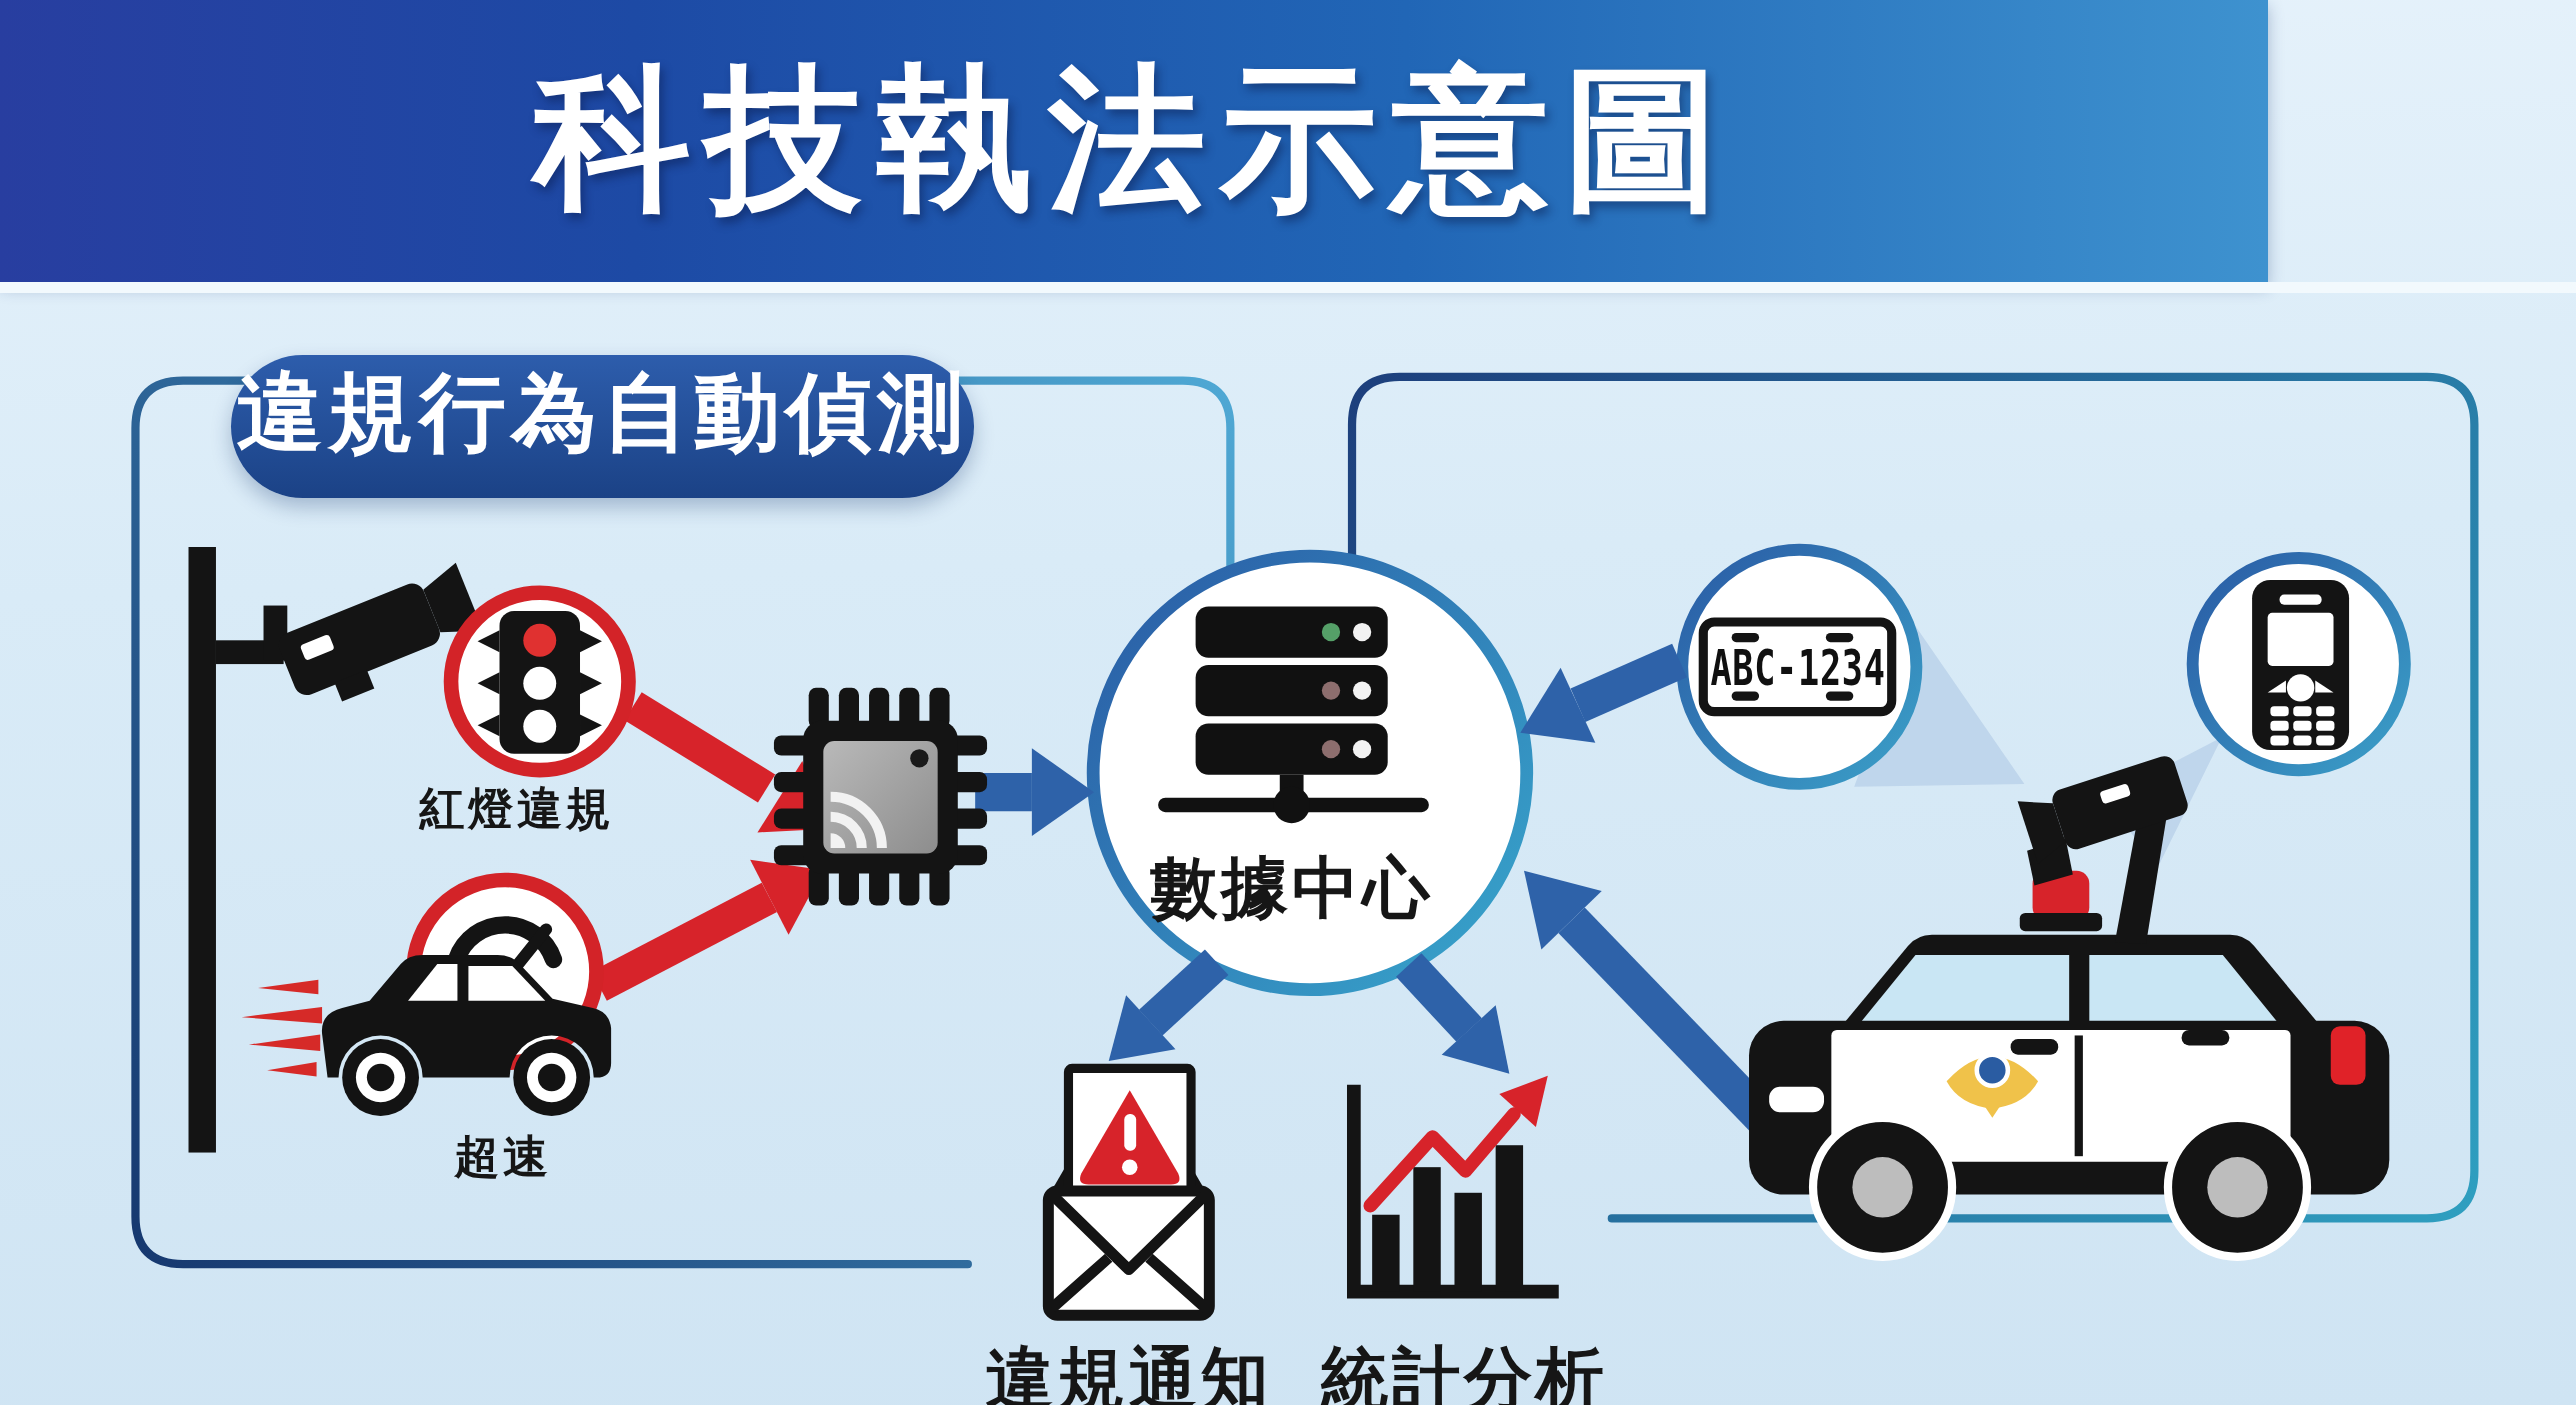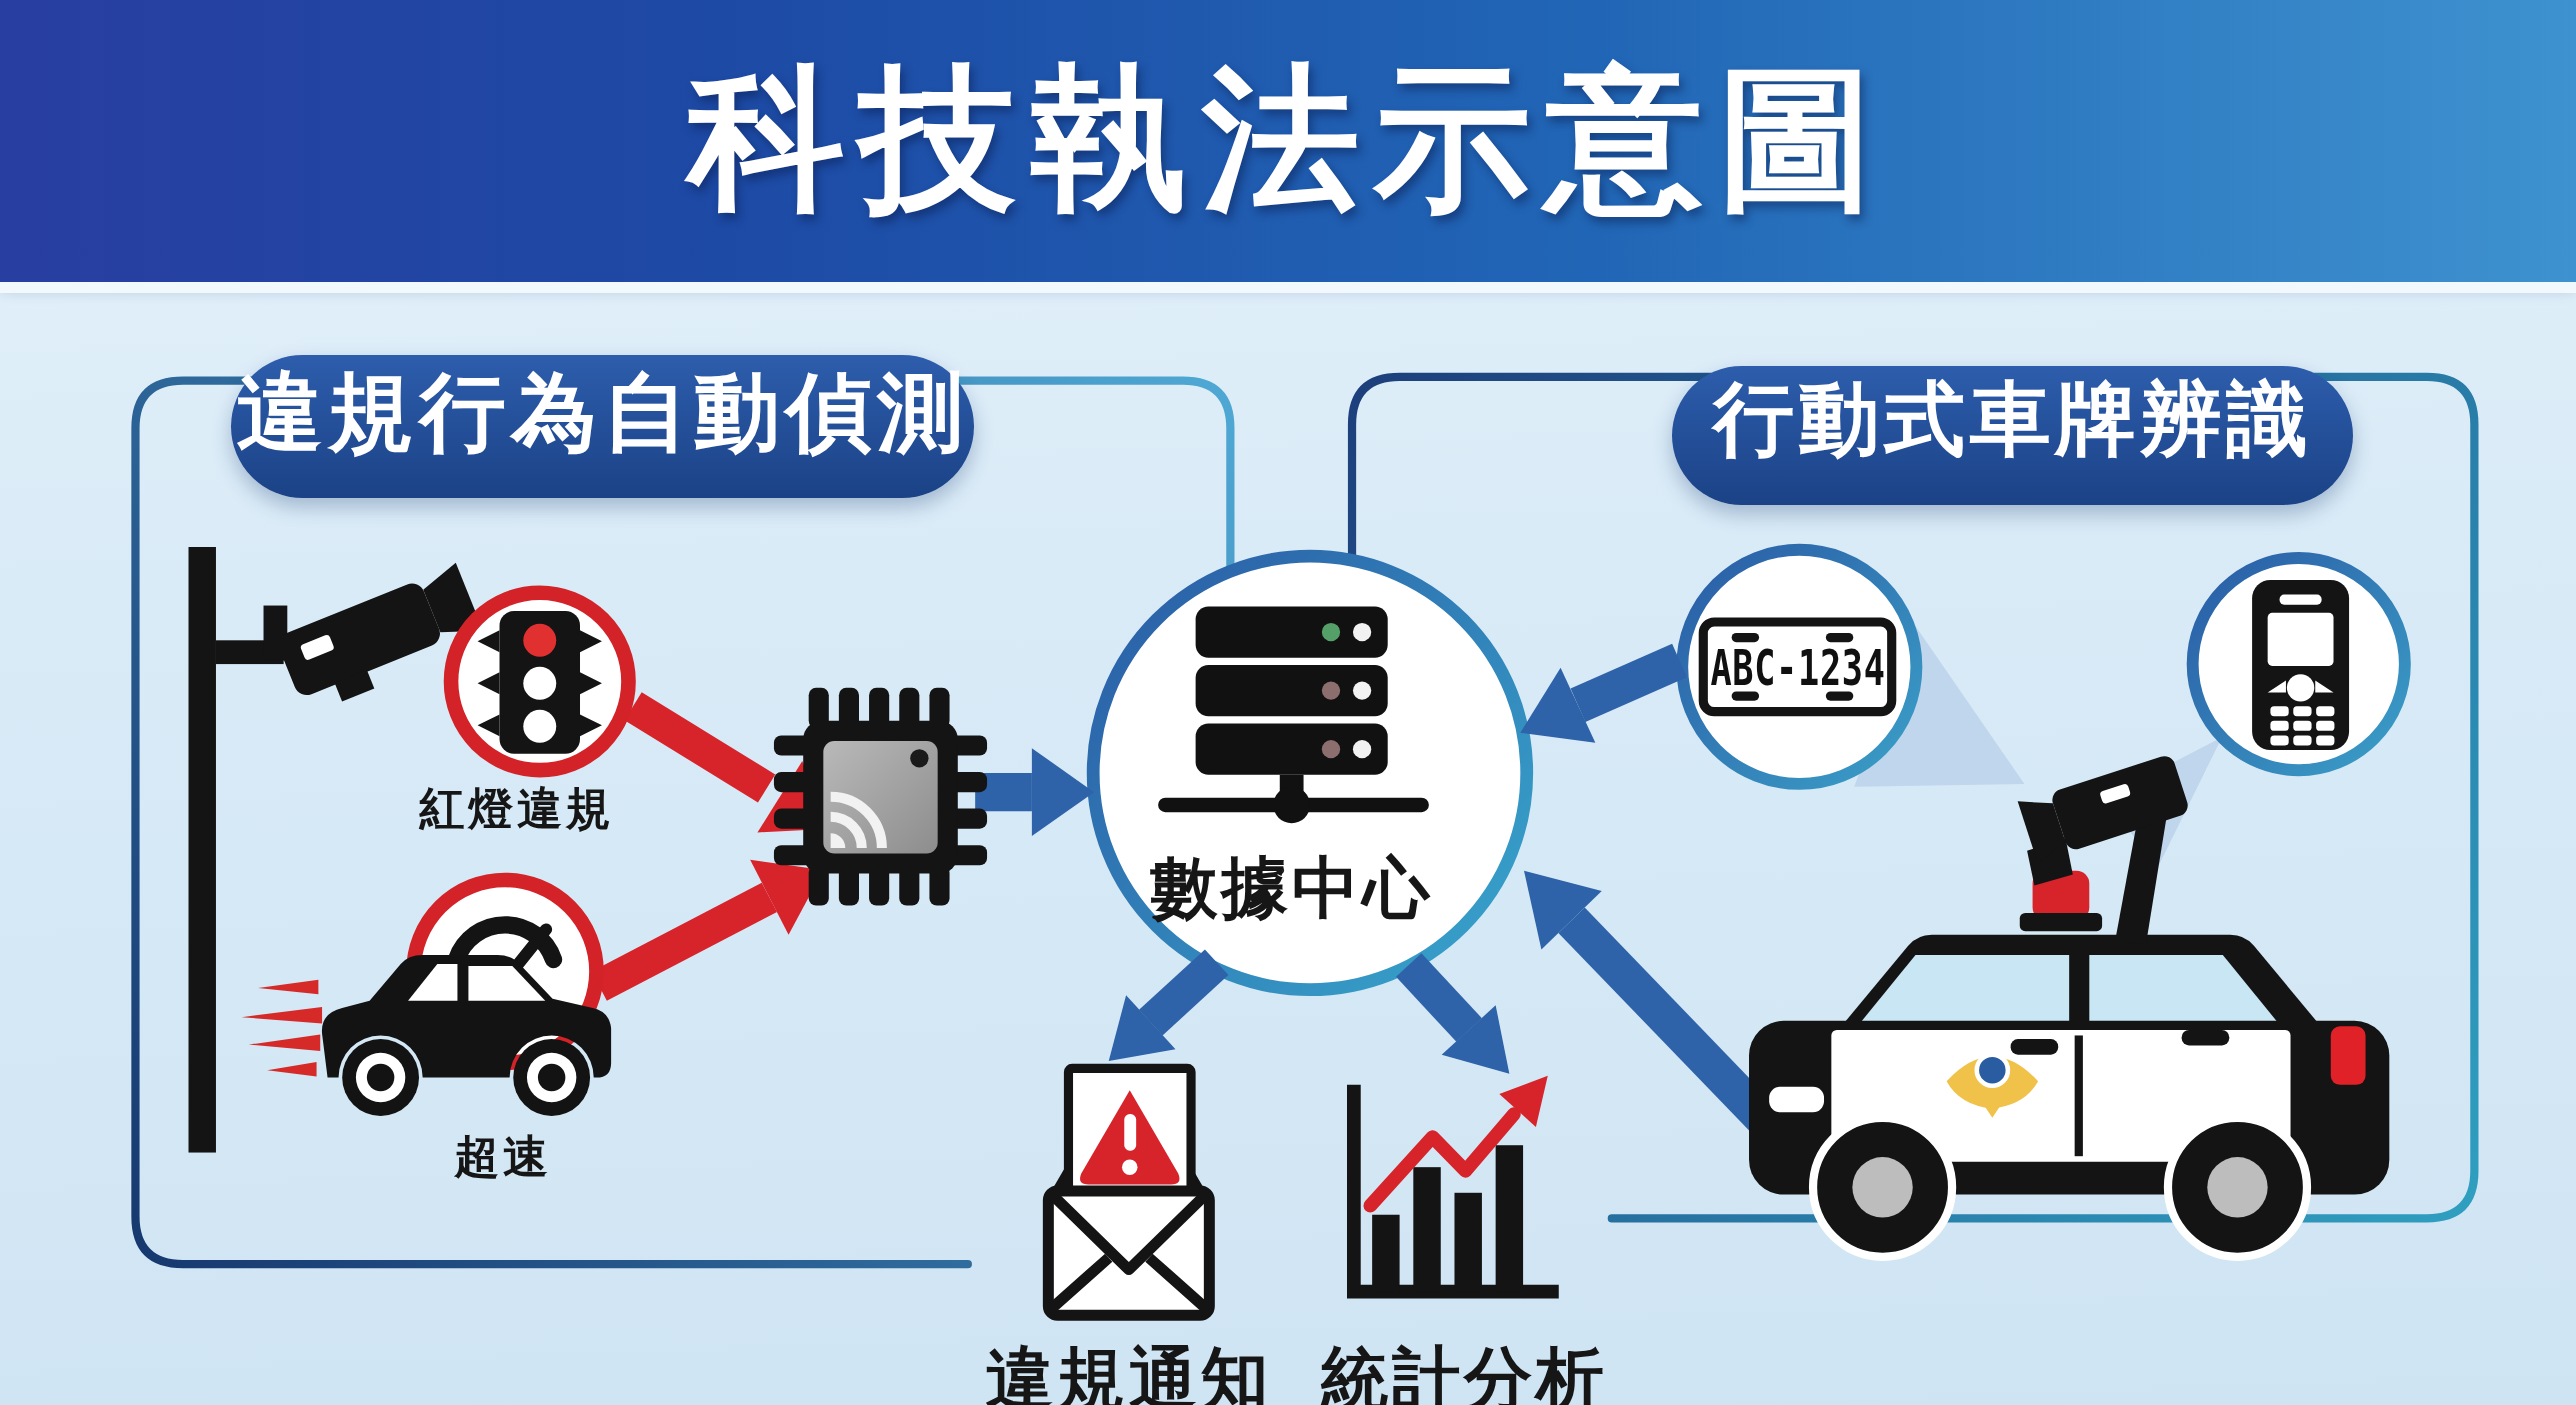--- a/index.html
+++ b/index.html
@@ -3,21 +3,21 @@
 <meta charset="utf-8">
 <style>
   html,body{margin:0;padding:0;}
   body{
     width:2576px;height:1405px;overflow:hidden;position:relative;
     font-family:"DejaVu Sans","Liberation Sans",sans-serif;
     background:linear-gradient(178deg,#e6f2fb 0%,#d9ebf7 40%,#cfe4f3 100%);
   }
   .stage{position:absolute;left:0;top:0;width:2576px;height:1405px;}
   .banner{
-    position:absolute;left:0;top:0;width:2576px;height:282px;
+    position:absolute;left:0;top:0;width:2268px;height:282px;
     background:linear-gradient(90deg,#283ea0 0%,#1d4aa5 28%,#2166b6 62%,#3e92cf 100%);
     box-shadow:0 5.5px 14.6px rgba(20,50,110,.30);
     display:flex;align-items:center;justify-content:center;
   }
   .banner-strip{position:absolute;left:0;top:282px;width:2576px;height:11px;background:#f2f9fd;}
   .title{
     color:#ffffff;font-size:157px;font-weight:700;letter-spacing:14.6px;
     text-shadow:3.7px 5.5px 9.1px rgba(8,24,70,.45);
     white-space:nowrap;
   }
@@ -305,23 +305,20 @@
       <rect x="1590" y="1304" width="30" height="108" fill="#141414"></rect>
       <rect x="1635" y="1252" width="30" height="160" fill="#141414"></rect>
       <path d="M 1498 1318 L 1566 1243 L 1602 1280 L 1655 1218" fill="none" stroke="#d7232a" stroke-width="15" stroke-linecap="round" stroke-linejoin="round"></path>
       <polygon points="1692,1176 1679,1232 1639,1196" fill="#d7232a"></polygon>
     </g>
   </svg>
 
   <div class="pill pill-left">
     <span>違規行為自動偵測</span>
   </div>
-  <div class="pill pill-right">
-    <span>行動式車牌辨識</span>
-  </div>
 
   <div class="lbl lbl-big" style="left:517px;top:779px;">紅燈違規</div>
   <div class="lbl lbl-big" style="left:503px;top:1127px;text-align:center;">超速</div>
   <div class="lbl lbl-big" style="left:1292px;top:843px;font-size:67px;">數據中心</div>
   <div class="lbl lbl-big" style="left:1129px;top:1334px;font-size:68px;">違規通知</div>
   <div class="lbl lbl-big" style="left:1464px;top:1334px;font-size:68px;">統計分析</div>
   <div class="plate-text">ABC-1234</div>
 </div>
 
 

